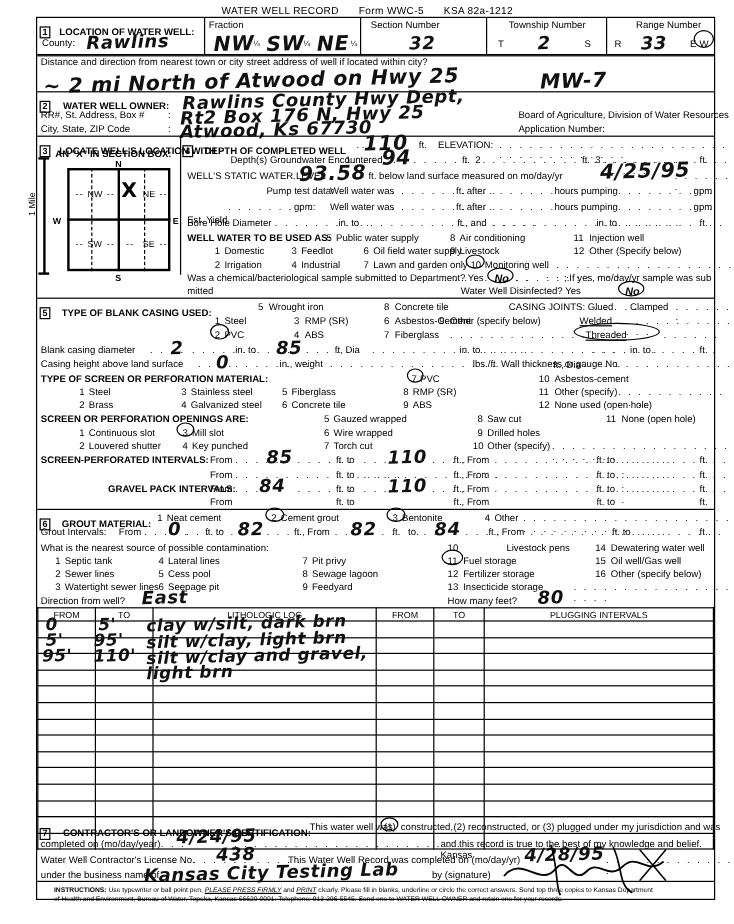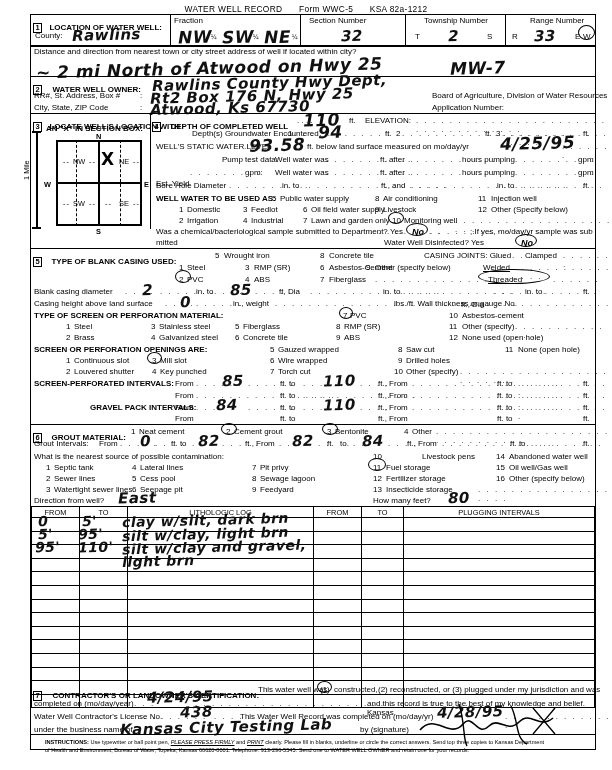--- a/index.html
+++ b/index.html
@@ -484,21 +484,21 @@
   <div class="abs lbl8" style="left:407px;top:439px;">ft., From</div>
   <div class="abs lbl8" style="left:442px;top:439px;letter-spacing:2px;">. . . . . . . . . . . . . .</div>
   <div class="abs lbl8" style="left:510px;top:439px;">ft. to</div>
   <div class="abs lbl8" style="left:531px;top:439px;letter-spacing:2px;">. . . . . . . . .</div>
   <div class="abs lbl8" style="left:583px;top:439px;">ft.</div>
 
   <div class="abs lbl8" style="left:34px;top:452px;">What is the nearest source of possible contamination:</div>
   <div class="abs lbl8" style="left:373px;top:452px;">10</div>
   <div class="abs lbl8" style="left:386px;top:452px;margin-left:36px;">Livestock pens</div>
   <div class="abs lbl8" style="left:496px;top:452px;">14</div>
-  <div class="abs lbl8" style="left:509px;top:452px;">Abandoned water well</div>
+  <div class="abs lbl8" style="left:509px;top:452px;">Dewatering water well</div>
 
   <div class="abs lbl8" style="left:46px;top:463px;">1</div>
   <div class="abs lbl8" style="left:54px;top:463px;">Septic tank</div>
   <div class="abs lbl8" style="left:132px;top:463px;">4</div>
   <div class="abs lbl8" style="left:140px;top:463px;">Lateral lines</div>
   <div class="abs lbl8" style="left:252px;top:463px;">7</div>
   <div class="abs lbl8" style="left:260px;top:463px;">Pit privy</div>
   <div class="abs lbl8" style="left:373px;top:463px;">11</div>
   <div class="abs lbl8" style="left:386px;top:463px;">Fuel storage</div>
   <div class="circle-ann" style="left:368px;top:458px;width:18px;height:13px;"></div>

